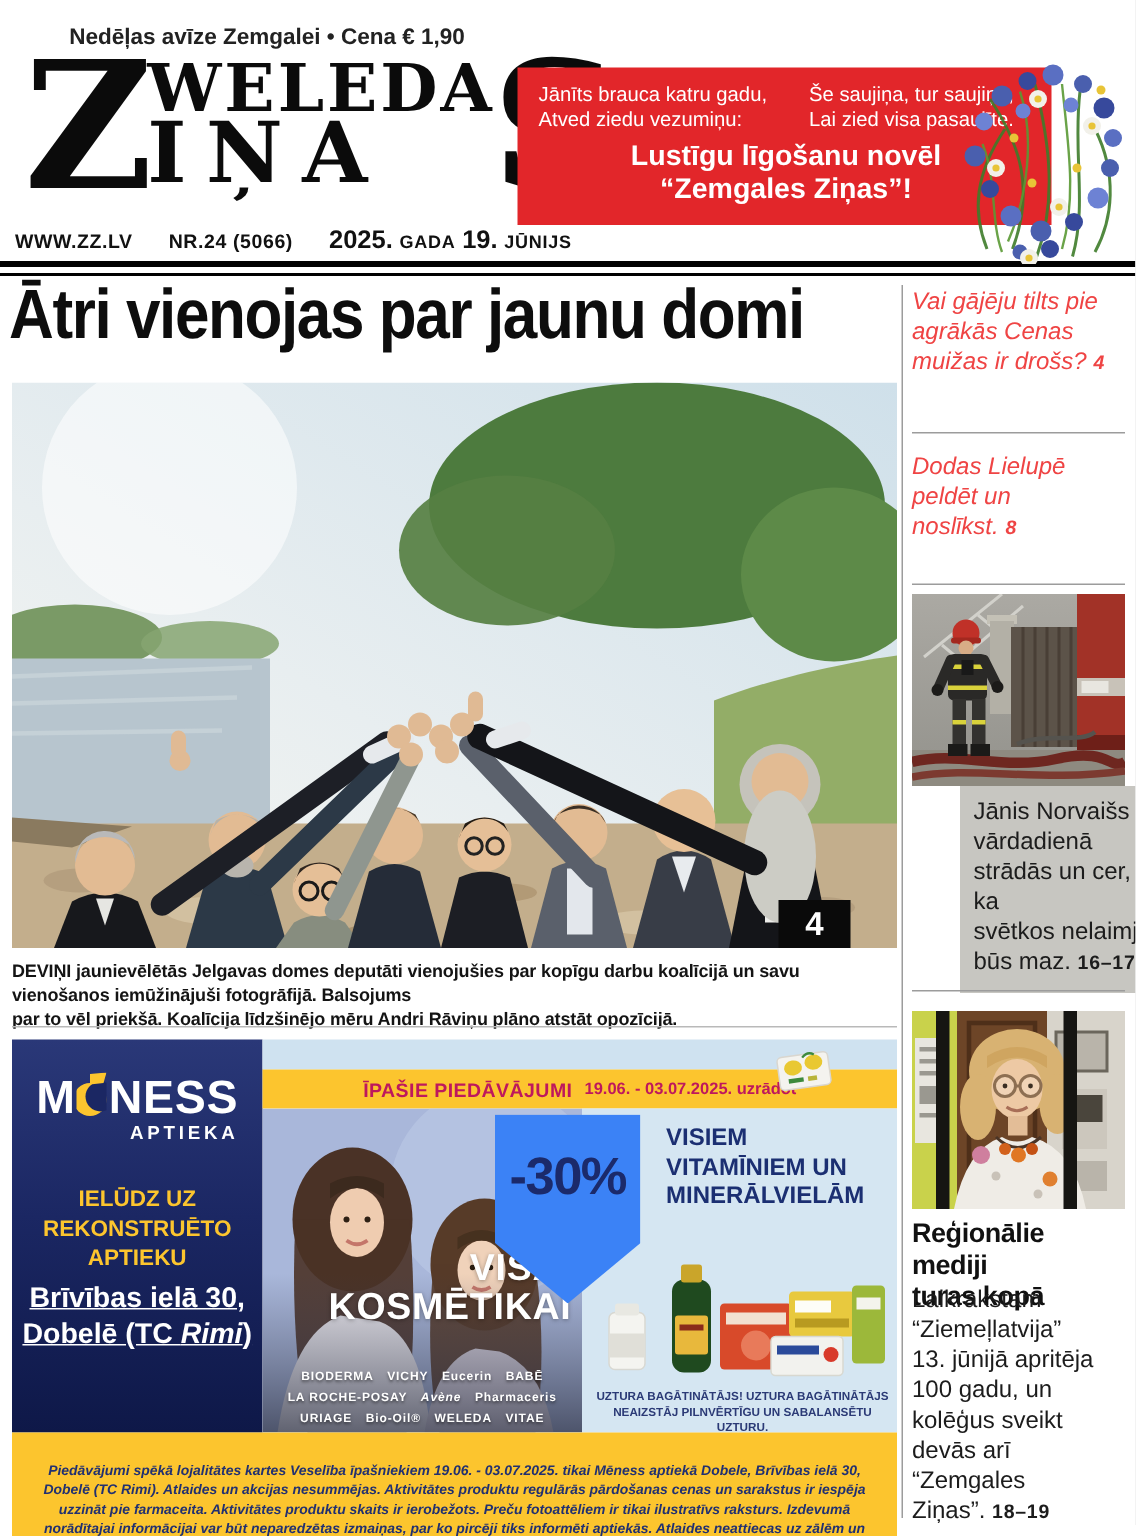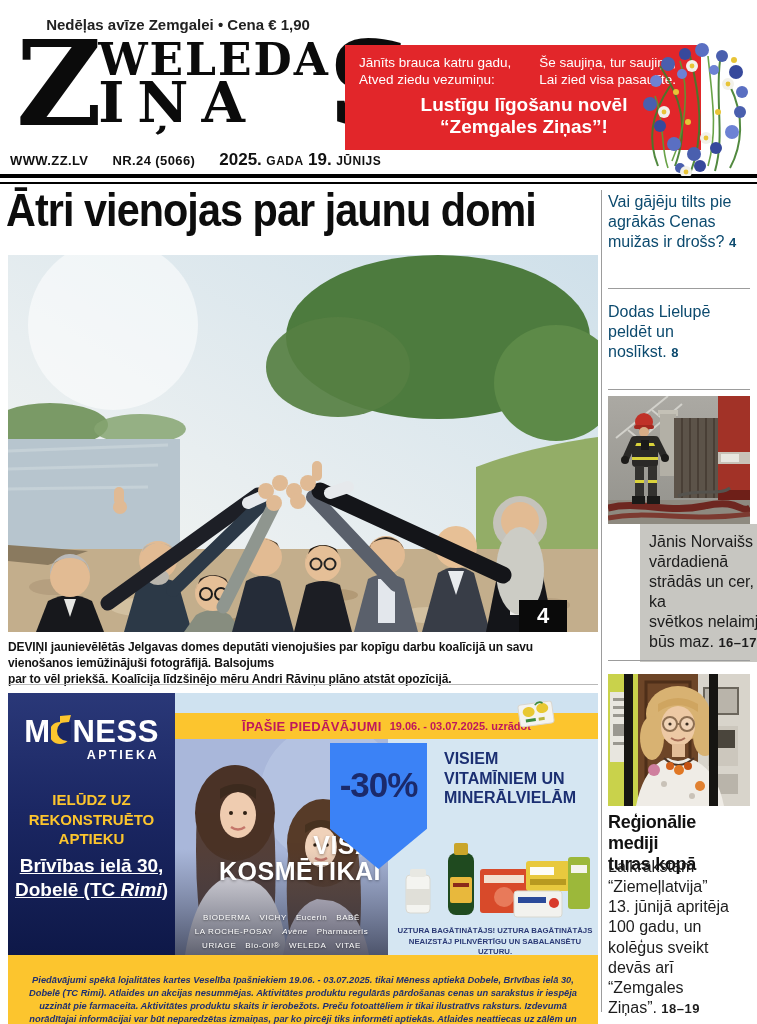--- a/index.html
+++ b/index.html
@@ -34,21 +34,21 @@
   .main-photo{left:8px;top:255px;width:590px;height:377px;overflow:hidden;}
   .page-badge{left:519px;top:600px;width:48px;height:32px;background:#0a0a0a;color:#fff;
               display:flex;align-items:center;justify-content:center;font-size:22px;font-weight:700;}
   .caption{left:8px;top:639px;width:588px;font-size:12px;font-weight:600;line-height:1.35;color:#141414;letter-spacing:-.1px;}
   .caption b{font-weight:800;}
   .rule-thin{left:8px;top:684px;width:590px;height:1px;background:#b9b9b9;}
 
   
   .v-divider{left:601px;top:190px;width:1px;height:822px;background:#9c9c9c;}
   .sb{left:608px;width:142px;}
-  .teaser{font-size:16px;line-height:1.25;color:#0c4a6e;}
+  .teaser{font-size:16px;line-height:1.25;color:#ef4444;font-style:italic;}
   .pg{font-weight:800;font-size:13px;letter-spacing:.5px;}
   .sb-hr{left:608px;width:142px;height:1px;background:#9c9c9c;}
   .ff-photo{top:396px;height:128px;overflow:hidden;}
   .ff-text{top:524px;background:#c7c6c1;box-sizing:border-box;padding:8px 8px 10px 9px;font-size:16px;line-height:1.25;color:#1c1c1c;margin-left:32px;}
   .portrait{top:674px;height:132px;overflow:hidden;}
   .story-title{top:812px;font-size:18px;font-weight:800;line-height:1.18;letter-spacing:-.3px;color:#111;}
   .story-body{top:857px;font-size:16px;line-height:1.26;color:#1c1c1c;}
 
   
   .ad{left:8px;top:693px;width:590px;height:322px;}
@@ -66,21 +66,21 @@
   .ad-right{left:380px;top:46px;width:210px;height:216px;background:#d5e6f2;}
   .badge30{left:322px;top:50px;width:97px;height:126px;background:#3b82f6;z-index:3;
            clip-path:polygon(0 0,100% 0,100% 68%,50% 100%,0 68%);
            display:flex;justify-content:center;}
   .badge30 span{margin-top:22px;font-size:35px;font-weight:800;color:#1b2a6b;letter-spacing:-1px;}
   .vitamins{left:436px;top:56px;width:152px;font-size:16px;font-weight:800;line-height:1.22;color:#1b2f72;z-index:3;}
   .products{left:388px;top:140px;width:198px;height:90px;}
   .supp-note{left:386px;top:233px;width:202px;font-size:7.8px;font-weight:700;color:#2b3a76;text-align:center;line-height:1.35;}
   .cosm-title{position:absolute;right:7px;top:94px;text-align:right;color:#fff;font-weight:800;font-size:25px;line-height:1.02;letter-spacing:.5px;text-shadow:0 1px 3px rgba(0,0,0,.35);}
   .brands{position:absolute;left:4px;right:4px;bottom:5px;display:flex;flex-wrap:wrap;justify-content:center;
-          column-gap:9px;row-gap:5px;color:#fff;font-size:8px;font-weight:400;letter-spacing:.6px;text-shadow:0 1px 2px rgba(0,0,0,.5);}
+          column-gap:9px;row-gap:5px;color:#fff;font-size:8px;font-weight:700;letter-spacing:.6px;text-shadow:0 1px 2px rgba(0,0,0,.5);}
   .ad-strip{left:0;top:262px;width:590px;height:76px;background:#fcc52e;box-sizing:border-box;padding:19px 20px;}
   .ad-strip div{font-size:9.3px;font-style:italic;font-weight:700;color:#213071;text-align:center;line-height:1.4;}
 </style>
 </head>
 <body>
 
 <div class="page">
 
   <div class="abs tagline">Nedēļas avīze Zemgalei  •  Cena € 1,90</div>
 

